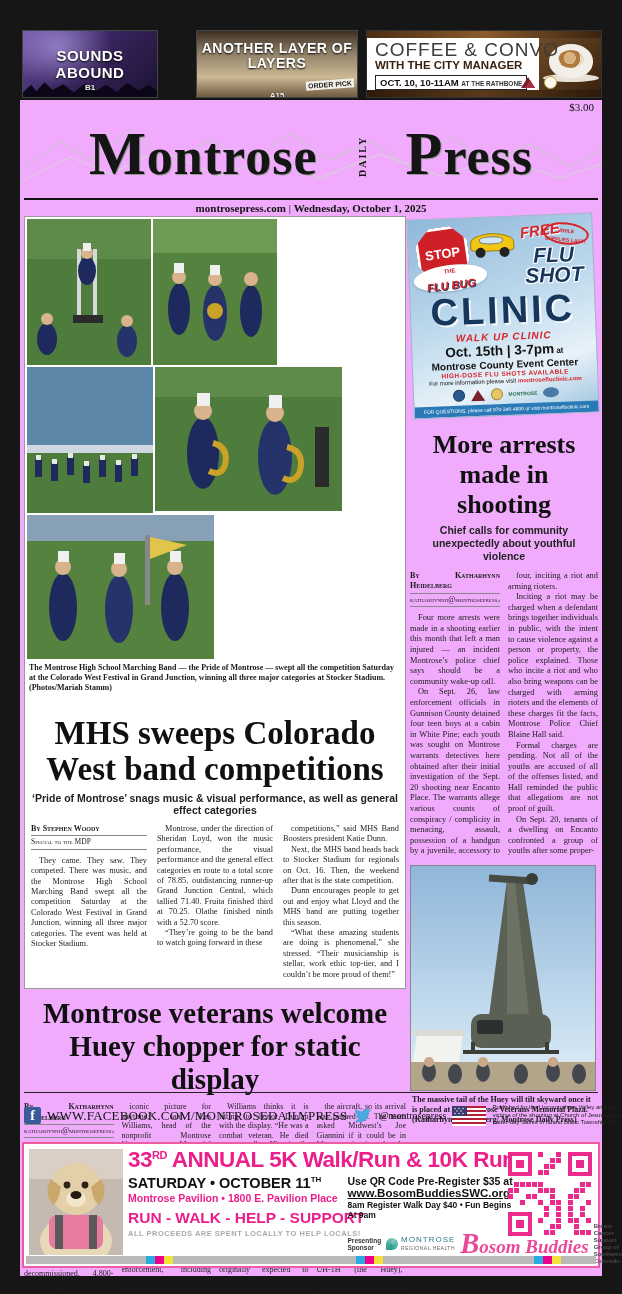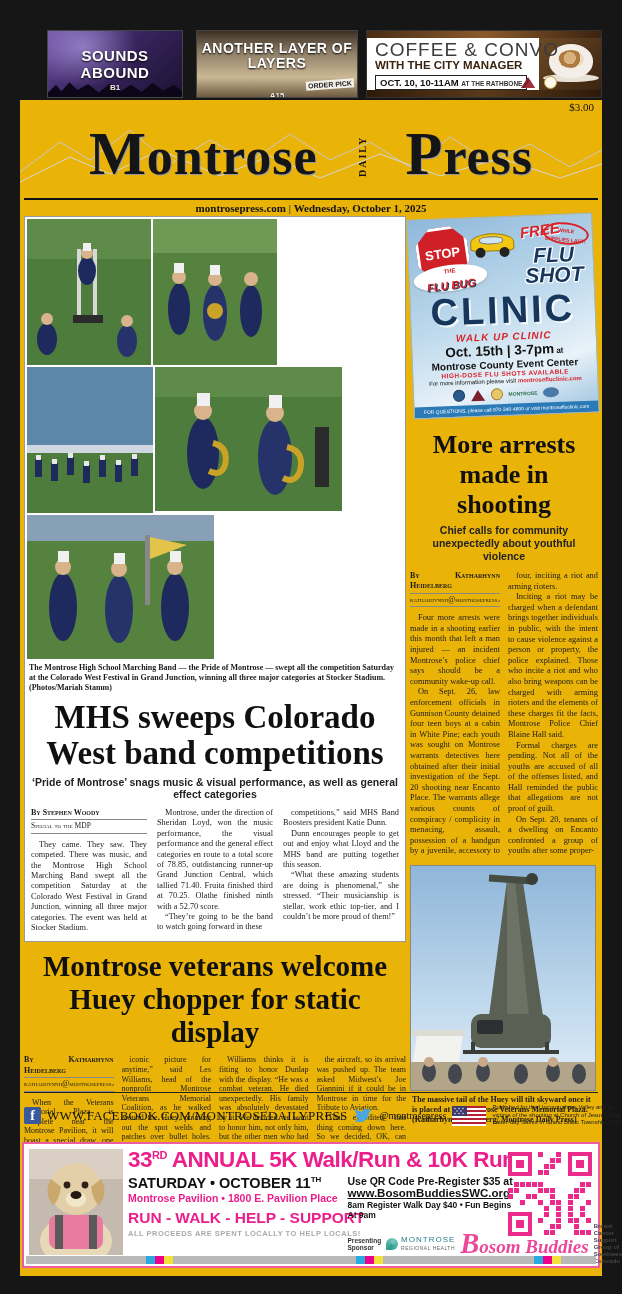--- a/index.html
+++ b/index.html
@@ -1,21 +1,21 @@
 <!DOCTYPE html>
 <html><head>
 <meta charset="utf-8">
 <style>
   * { margin:0; padding:0; box-sizing:border-box; }
   body { background:#000; font-family:"Liberation Serif", serif; }
   #frame { position:relative; width:622px; height:1294px; background:#161616; overflow:hidden; margin:0 auto; }
 
   
   .promo { position:absolute; top:30px; height:68px; overflow:hidden; border:1px solid #444; }
-  #promo1 { left:22px; width:136px; background:linear-gradient(135deg,#6a4fa0 0%,#3a2560 45%,#1c1232 100%);margin-left:25px; }
+  #promo1 { left:22px; width:136px; background:linear-gradient(135deg,#6a4fa0 0%,#3a2560 45%,#1c1232 100%); }
   #promo1 .glow { position:absolute; left:-20px; top:-24px; width:110px; height:80px; background:radial-gradient(closest-side,#c9b6ff88,#0000); }
   .crowd { position:absolute; bottom:-6px; left:0; right:0; height:26px; background:#0b0718; clip-path:polygon(0 60%,6% 30%,10% 55%,16% 20%,22% 50%,30% 28%,38% 60%,46% 25%,54% 55%,62% 30%,70% 58%,78% 22%,86% 52%,94% 30%,100% 55%,100% 100%,0 100%); }
   .promo-title { position:absolute; left:0; right:0; top:16px; text-align:center; color:#fff; font-family:"Liberation Sans",sans-serif; font-weight:bold; font-size:15px; letter-spacing:.5px; text-shadow:0 1px 2px #000; }
   .promo-page { position:absolute; left:0; right:0; top:52px; text-align:center; color:#eee; font-family:"Liberation Sans",sans-serif; font-weight:bold; font-size:8px; text-shadow:0 1px 2px #000; }
   #promo2 { left:196px; width:162px; background:linear-gradient(180deg,#3b2e22 0%,#8a7a63 30%,#cbb894 70%,#6e5b41 100%); }
   #promo2 .promo-title { top:10px; font-size:14px; line-height:15px; }
   #promo2 .promo-page { top:60px; }
   .order-sign { position:absolute; right:3px; bottom:8px; background:#f4f1ea; color:#222; font-family:"Liberation Sans",sans-serif; font-weight:bold; font-size:7px; padding:1px 2px; transform:rotate(-4deg); }
   #promo3 { left:366px; width:236px; background:#fff; border:1px solid #333; }
   .coffee-topstrip { position:absolute; top:0; left:0; right:0; height:7px; background:linear-gradient(90deg,#4a2d14,#8a5a2b,#3a2310); }
@@ -26,40 +26,40 @@
   .coffee-saucer { position:absolute; right:2px; top:36px; width:56px; height:8px; background:#e8e2d6; border-radius:50%; }
   .coffee-l1 { position:absolute; left:8px; top:8px; font-family:"Liberation Sans",sans-serif; color:#3c3c3c; font-size:19px; letter-spacing:1px; }
   .coffee-l2 { position:absolute; left:8px; top:28px; font-family:"Liberation Sans",sans-serif; color:#3a2310; font-weight:bold; font-size:11.5px; }
   .coffee-box { position:absolute; left:8px; top:44px; border:1.5px solid #222; background:#fff; padding:1px 4px; font-family:"Liberation Sans",sans-serif; font-weight:bold; font-size:9.5px; color:#111; }
   .coffee-box small { font-size:6.5px; font-weight:bold; color:#333; }
   .mrh-mini { position:absolute; right:66px; bottom:9px; width:0; height:0; border-left:7px solid transparent; border-right:7px solid transparent; border-bottom:11px solid #7a1f2b; }
   .mrh-mini::after { content:""; position:absolute; left:-3px; top:3px; width:0; height:0; border-left:5px solid transparent; border-right:5px solid transparent; border-bottom:8px solid #a33140; }
   .gold-dot { position:absolute; right:44px; bottom:8px; width:13px; height:13px; border-radius:50%; border:1px solid #c9a23f; background:#fdf8ee; }
 
   
-  #page { position:absolute; left:20px; top:100px; width:582px; height:1176px; background:#eab308; }
+  #page { position:absolute; left:20px; top:100px; width:582px; height:1176px; background:#f0abfc; }
   #price { position:absolute; right:8px; top:1px; font-size:11px; color:#111; }
 
   
   #masthead { position:relative; height:86px; margin-top:12px; text-align:center; overflow:hidden; }
   #mast-mtns { position:absolute; left:0; top:0; width:100%; height:100%; }
   #mast-text { position:relative; font-weight:bold; color:#151515; font-size:52px; letter-spacing:1px; line-height:84px; text-shadow:1px 1px 0 #999; }
   .mast-word { display:inline-block; }
   .mast-word::first-letter { font-size:1.16em; }
   #mast-daily { display:inline-block; vertical-align:baseline; writing-mode:vertical-rl; transform:rotate(180deg); font-size:10px; letter-spacing:2px; font-weight:bold; text-shadow:none; height:44px; margin:0 1px -4px 3px; }
   #dateline { border-top:2px solid #111; margin:0 4px; text-align:center; font-size:11px; padding:2px 0 3px; color:#111; }
   #dateline b { font-weight:bold; }
 
   
   #left-col { position:absolute; left:4px; top:116px; width:382px; }
   #mhs-box { border:1px solid #9a9a9a; background:#fff; padding:2px; }
   #collage { display:flex; flex-wrap:wrap; gap:2px; }
   #collage svg { display:block; }
   .caption { font-size:8px; font-weight:bold; line-height:10px; color:#1a1a1a; padding:4px 2px 2px; }
-  .headline-1 { font-size:33px; line-height:36px; font-weight:bold; text-align:center; color:#101010; padding:4px 0 2px; }
+  .headline-1 { font-size:33px; line-height:36px; font-weight:bold; text-align:center; color:#101010; padding:4px 0 2px;margin-top:16px; }
   .subhead { font-family:"Liberation Sans",sans-serif; font-weight:bold; font-size:10.5px; text-align:center; color:#222; padding:3px 0 6px; }
   .cols { display:flex; gap:10px; padding:2px 4px 6px; }
   .col { flex:1; overflow:hidden; }
   .col p, .byline-blk { font-size:8.3px; line-height:10.4px; color:#1c1c1c; text-align:justify; }
   .col p { text-indent:8px; }
   .col div[data-bind-list] > p:first-child { text-indent:8px; }
   .byline-blk { margin-bottom:6px; }
   .byline-name { font-variant:small-caps; font-weight:bold; font-size:8px; border-bottom:1px solid #888; padding-bottom:1px; }
   .byline-sub { font-variant:small-caps; font-size:7.5px; border-bottom:1px solid #888; padding:1px 0; }
   #vets { margin-top:6px; }
@@ -296,20 +296,21 @@
           </div>
           <div class="col">
             <div data-bind-list="mhs.col2">
                 <p>Montrose, under the direction of Sheridan Loyd, won the music performance, the visual performance and the general effect categories en route to a total score of 78.85, outdistancing runner-up Grand Junction Central, which tallied 71.40. Fruita finished third at 70.25. Olathe finished ninth with a 52.70 score.</p>
                 <p>“They’re going to be the band to watch going forward in these</p>
               </div>
           </div>
           <div class="col">
             <div data-bind-list="mhs.col3">
                 <p>competitions,” said MHS Band Boosters president Katie Dunn.</p>
+                <p>Next, the MHS band heads back to Stocker Stadium for regionals on Oct. 16. Then, the weekend after that is the state competition.</p>
                 <p>Dunn encourages people to get out and enjoy what Lloyd and the MHS band are putting together this season.</p>
                 <p>“What these amazing students are doing is phenomenal,” she stressed. “Their musicianship is stellar, work ethic top-tier, and I couldn’t be more proud of them!”</p>
               </div>
           </div>
         </div>
       </div>
 
       <div id="vets">
         <div class="headline-2" data-bind="vets.headline">Montrose veterans welcome Huey chopper for static display</div>
         <div class="cols">

